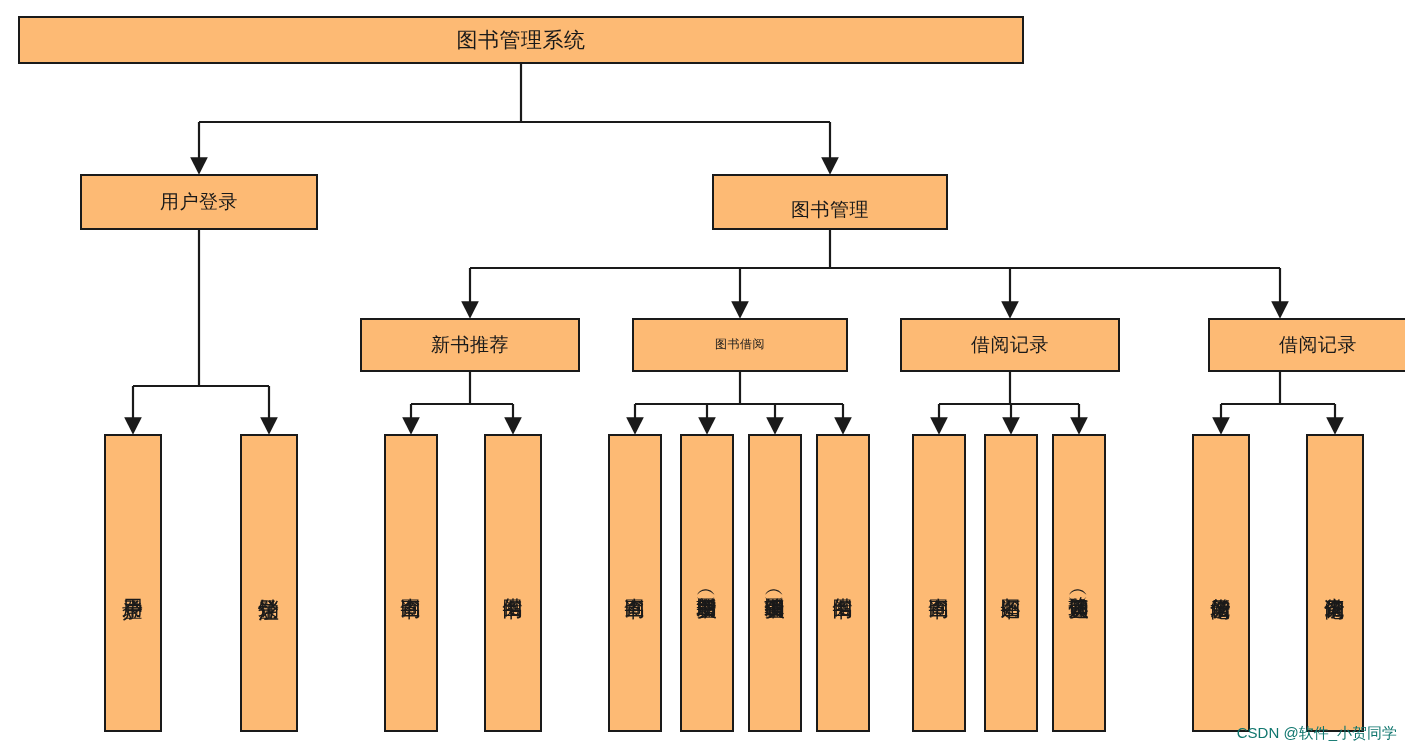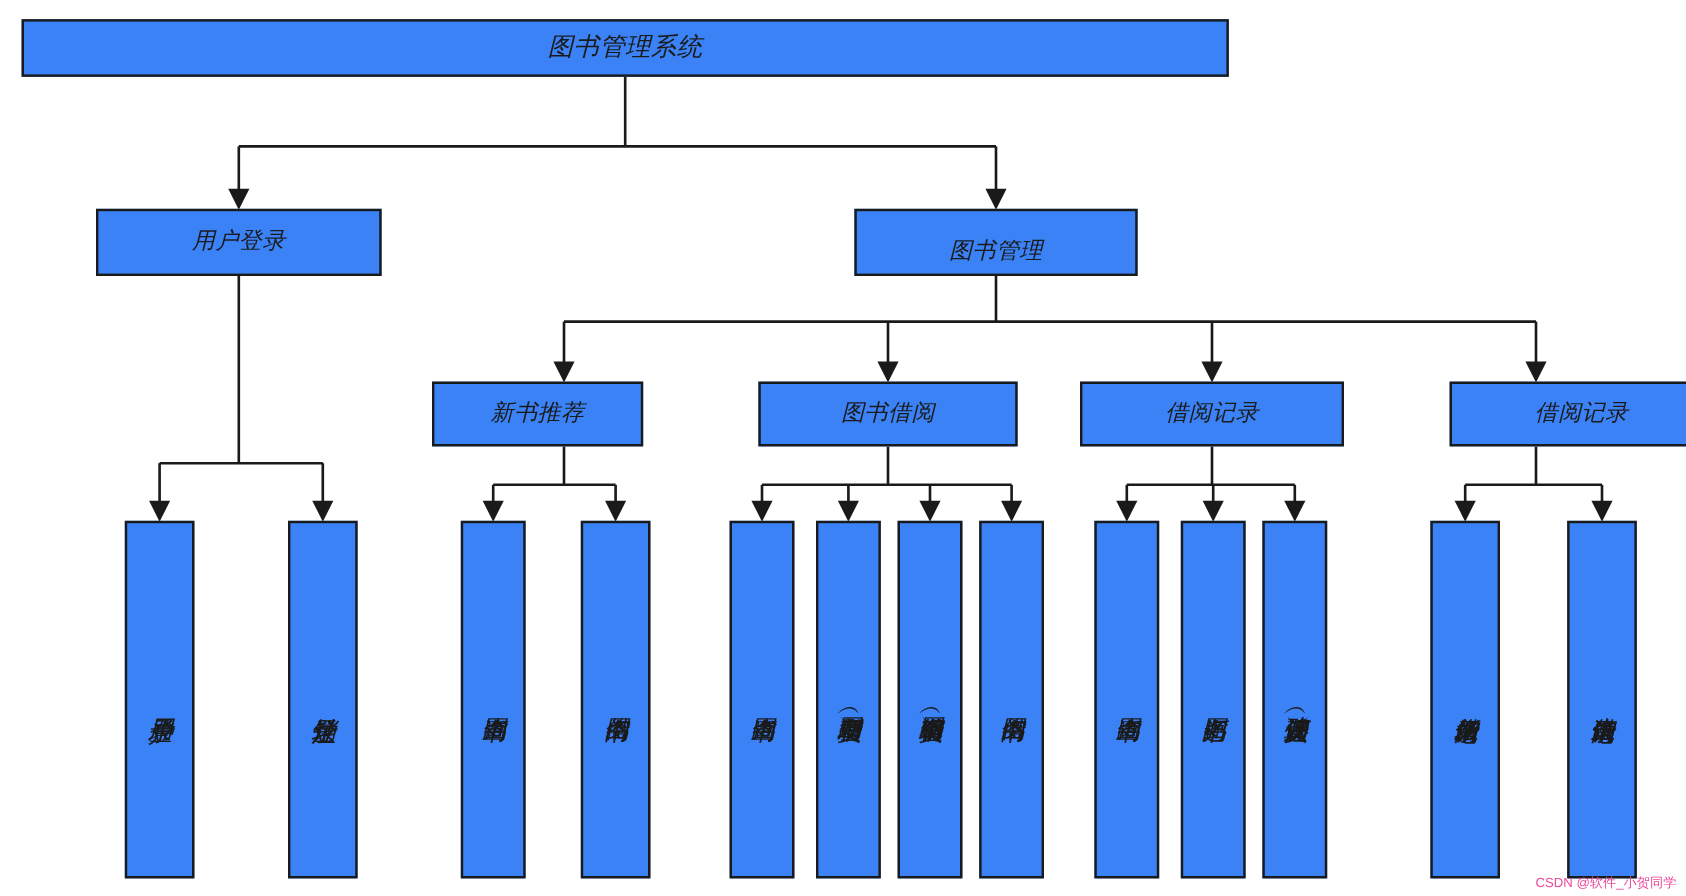--- a/index.html
+++ b/index.html
@@ -21,26 +21,25 @@
     position: absolute;
     left: 0;
     top: 0;
     width: 1405px;
     height: 747px;
   }
   .node {
     position: absolute;
     box-sizing: border-box;
     border: 2px solid #1a1a1a;
-    background: #3b82f6;
+    background: #fdba74;
     display: flex;
     align-items: center;
     justify-content: center;
     color: #1a1a1a;
-    font-style: italic;
   }
   .node.h {
     
   }
   .node.v {
     writing-mode: vertical-rl;
     text-orientation: upright;
   }
   .node-label {
     line-height: 1.12;
@@ -49,22 +48,22 @@
   }
   .node.v .node-label {
     writing-mode: vertical-rl;
     text-orientation: upright;
     line-height: 1.1;
   }
   .watermark {
     position: absolute;
     right: 8px;
     bottom: 4px;
-    font-size: 11px;
-    color: #ec4899;
+    font-size: 15px;
+    color: #0f766e;
     white-space: nowrap;
   }
 </style>
 </head>
 <body>
 
 <div id="canvas">
 
   <svg id="svg-layer" viewBox="0 0 1405 747">
     <defs>
@@ -120,25 +119,25 @@
     <span class="node-label" style="font-size:21px;">图书管理系统</span>
   </div>
 
   <div class="node h" style="left:80px;top:174px;width:238px;height:56px;">
     <span class="node-label" style="font-size:19px;">用户登录</span>
   </div>
   <div class="node h" style="left:712px;top:174px;width:236px;height:56px;">
     <span class="node-label" style="font-size:19px;margin-top:15px;">图书管理</span>
   </div>
 
-  <div class="node h" style="left:360px;top:318px;width:176px;height:54px;">
+  <div class="node h" style="left:360px;top:318px;width:220px;height:54px;">
     <span class="node-label" style="font-size:19px;">新书推荐</span>
   </div>
   <div class="node h" style="left:632px;top:318px;width:216px;height:54px;">
-    <span class="node-label" style="font-size:19px;">图书借阅</span>
+    <span class="node-label" style="font-size:12px;">图书借阅</span>
   </div>
   <div class="node h" style="left:900px;top:318px;width:220px;height:54px;">
     <span class="node-label" style="font-size:19px;">借阅记录</span>
   </div>
   <div class="node h" style="left:1208px;top:318px;width:220px;height:54px;">
     <span class="node-label" style="font-size:19px;">借阅记录</span>
   </div>
 
   <div class="node v" style="left:104px;top:434px;width:58px;height:298px;">
     <span class="node-label" style="font-size:21px;">用户登录</span>

